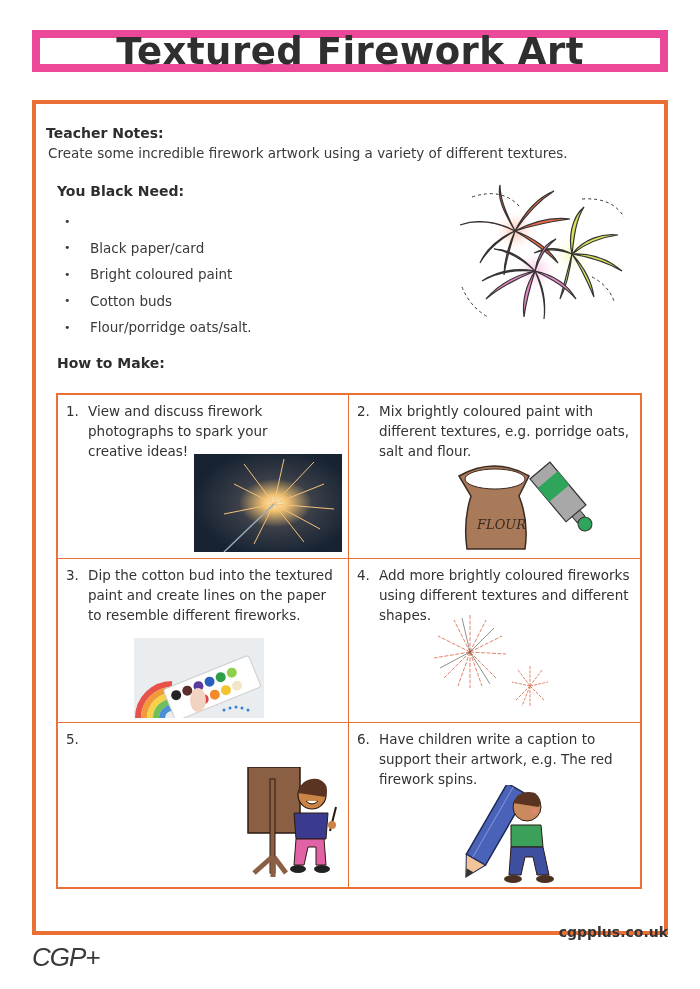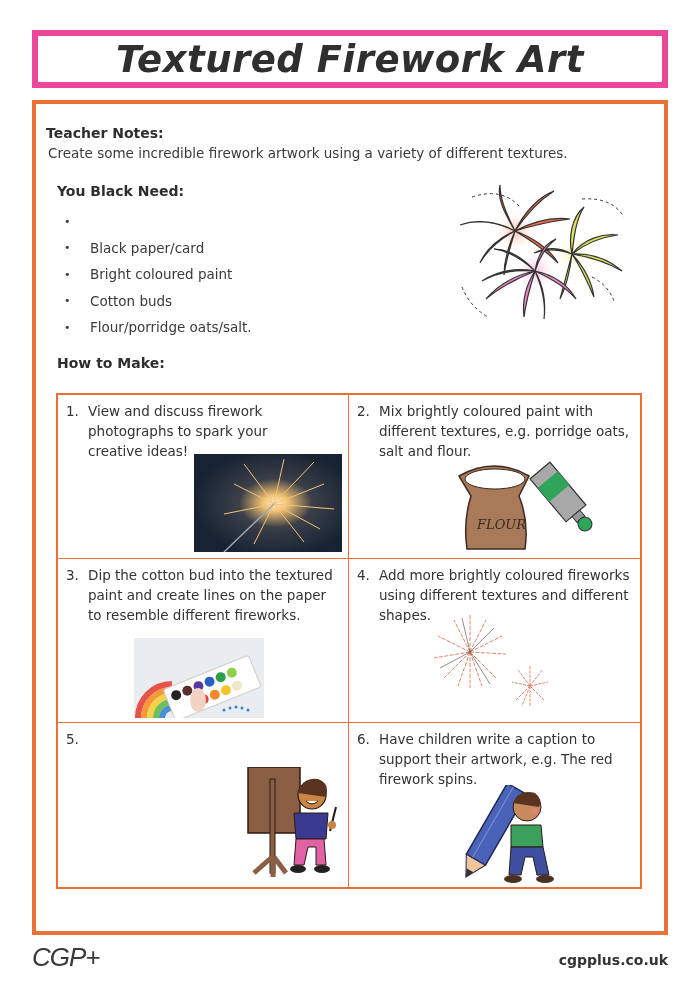--- a/index.html
+++ b/index.html
@@ -1,22 +1,22 @@
 <!DOCTYPE html>
 <html><head>
 <meta charset="utf-8">
 <style>
   * { box-sizing: border-box; margin: 0; padding: 0; }
   html, body { width: 700px; height: 989px; background: #ffffff; overflow: hidden; }
   body { position: relative; font-family: "DejaVu Sans", sans-serif; color: #3a3a3a; }
 
   .title-box {
-    position: absolute; left: 32px; top: 30px; width: 636px; height: 58px;
-    border: 6px solid #ec4899; background: #fff;
-    display: flex; align-items: center; justify-content: center; font-style: italic;
+    position: absolute; left: 32px; top: 30px; width: 636px; height: 42px;
+    border: 8px solid #ec4899; background: #fff;
+    display: flex; align-items: center; justify-content: center;
   }
   .title-box h1 {
     font-family: "DejaVu Sans", sans-serif; font-weight: bold; font-size: 37px;
     color: #2f2f2f; letter-spacing: 0.5px;
   }
 
   .main-box {
     position: absolute; left: 32px; top: 100px; width: 636px; height: 835px;
     border: 4px solid #ea7035; background: #fff;
   }
@@ -48,21 +48,21 @@
   }
   .cell .num { width: 22px; flex: 0 0 22px; }
   .cell .txt { flex: 1; }
   .cell .illus { position: absolute; }
 
   .footer-logo {
     position: absolute; left: 32px; top: 942px; font-family: Liberation Sans, sans-serif;
     font-style: italic; font-size: 26px; color: #3a3a3a; letter-spacing: -1px;
   }
   .footer-url {
-    position: absolute; right: 32px; top: 952px; font-size: 14px; font-weight: bold; color: #333;
+    position: absolute; right: 32px; top: 924px; font-size: 14px; font-weight: bold; color: #333;
   }
 </style>
 </head>
 <body>
 
 <div class="title-box">
   <h1>Textured Firework Art</h1>
 </div>
 
 <div class="main-box"></div>

